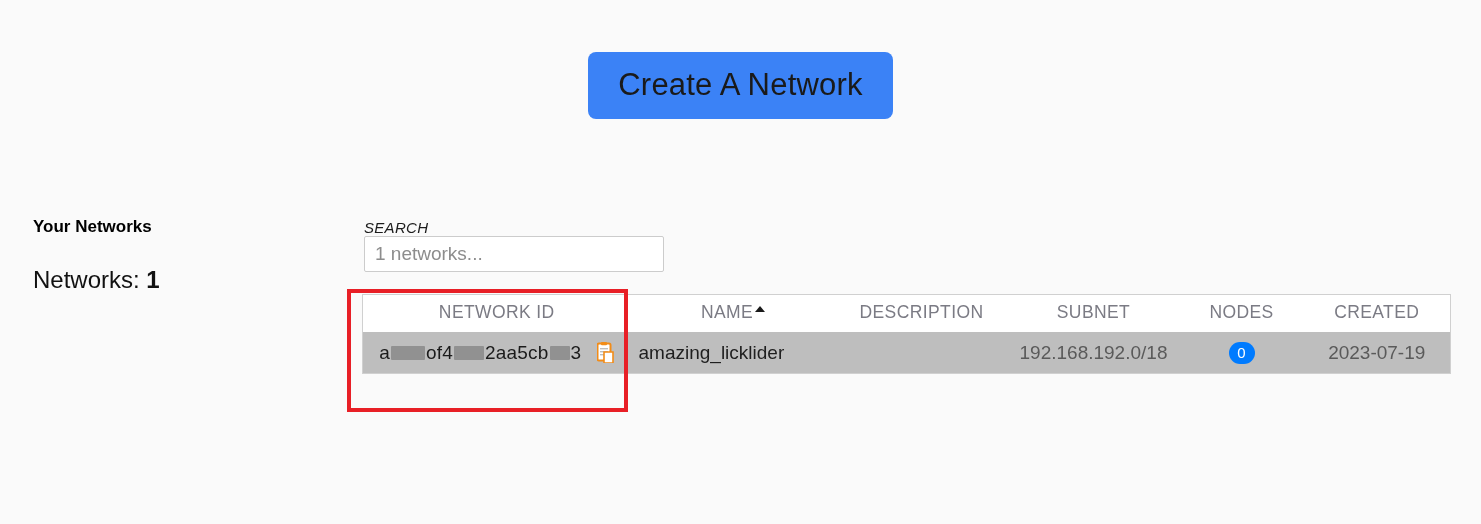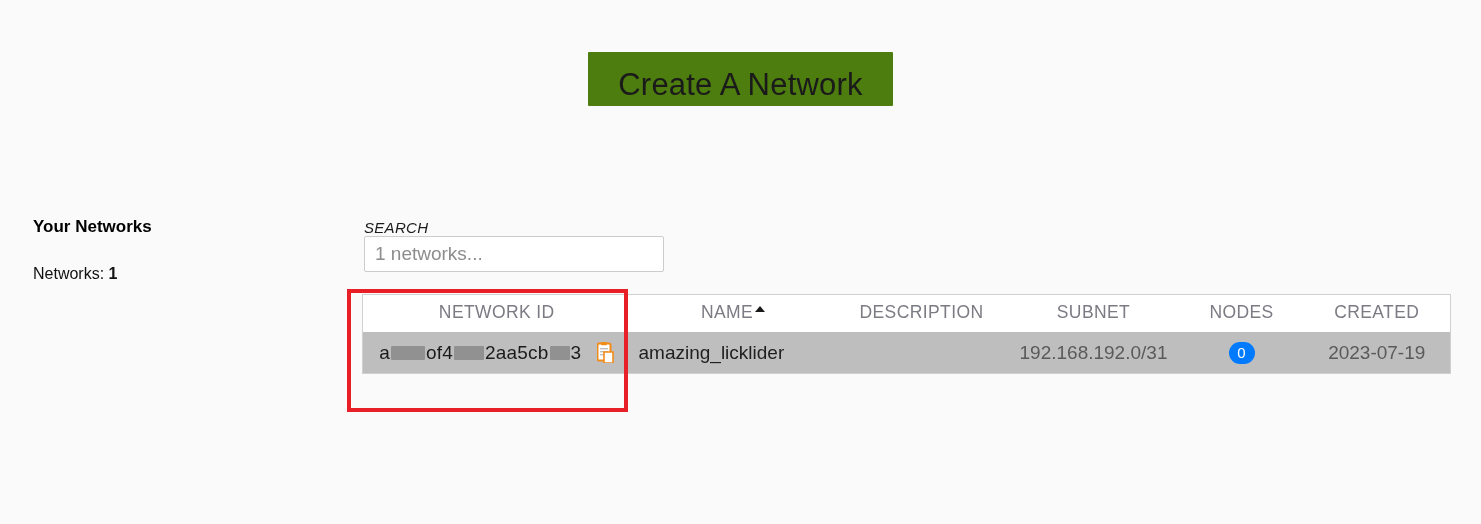--- a/index.html
+++ b/index.html
@@ -19,49 +19,49 @@
 
   
   .create-wrap {
     position: absolute;
     left: 0; top: 52px;
     width: 1481px;
     display: flex;
     justify-content: center;
   }
   .create-btn {
-    background: #4d7c0f;
+    background: #3b82f6;
     color: #1a1a1a;
     border: none;
-    border-radius: 1px;
+    border-radius: 8px;
     font-size: 31px;
     font-weight: 400;
     letter-spacing: .2px;
-    padding: 17px 30px 6px 30px;
+    padding: 17px 30px 19px 30px;
     cursor: pointer;
     line-height: 1;
     font-family: "Liberation Sans", sans-serif;
   }
 
   
   .left-panel {
     position: absolute;
     left: 33px;
     top: 218px;
     width: 300px;
   }
   .panel-title {
     font-size: 17px;
     font-weight: bold;
     color: #000;
     margin: 0 0 26px 0;
     line-height: 1.1;
   }
   .stat-line {
-    font-size: 16px;
+    font-size: 24px;
     color: #111;
     line-height: 1.42;
     white-space: nowrap;
   }
   .stat-line .stat-value {
     font-weight: bold;
   }
 
   
   .search-block {
@@ -269,21 +269,21 @@
               <rect x="3" y="6" width="8" height="1.4" fill="#bdbdbd"></rect>
               <rect x="3" y="9" width="8" height="1.4" fill="#bdbdbd"></rect>
               <rect x="3" y="12" width="8" height="1.4" fill="#bdbdbd"></rect>
               <path d="M7 10 h9 v11 h-9 z" fill="#ffffff" stroke="#f28c18" stroke-width="1.6"></path>
             </svg>
           </span>
         </span>
       </td>
       <td class="name-cell">amazing_licklider</td>
       <td></td>
-      <td class="subnet-cell">192.168.192.0/31</td>
+      <td class="subnet-cell">192.168.192.0/18</td>
       <td>
         <span class="node-badge">0</span>
       </td>
       <td class="created-cell">2023-07-19</td>
     </tr>
   </tbody>
 </table>
 
 <div class="annot-box"></div>
 

